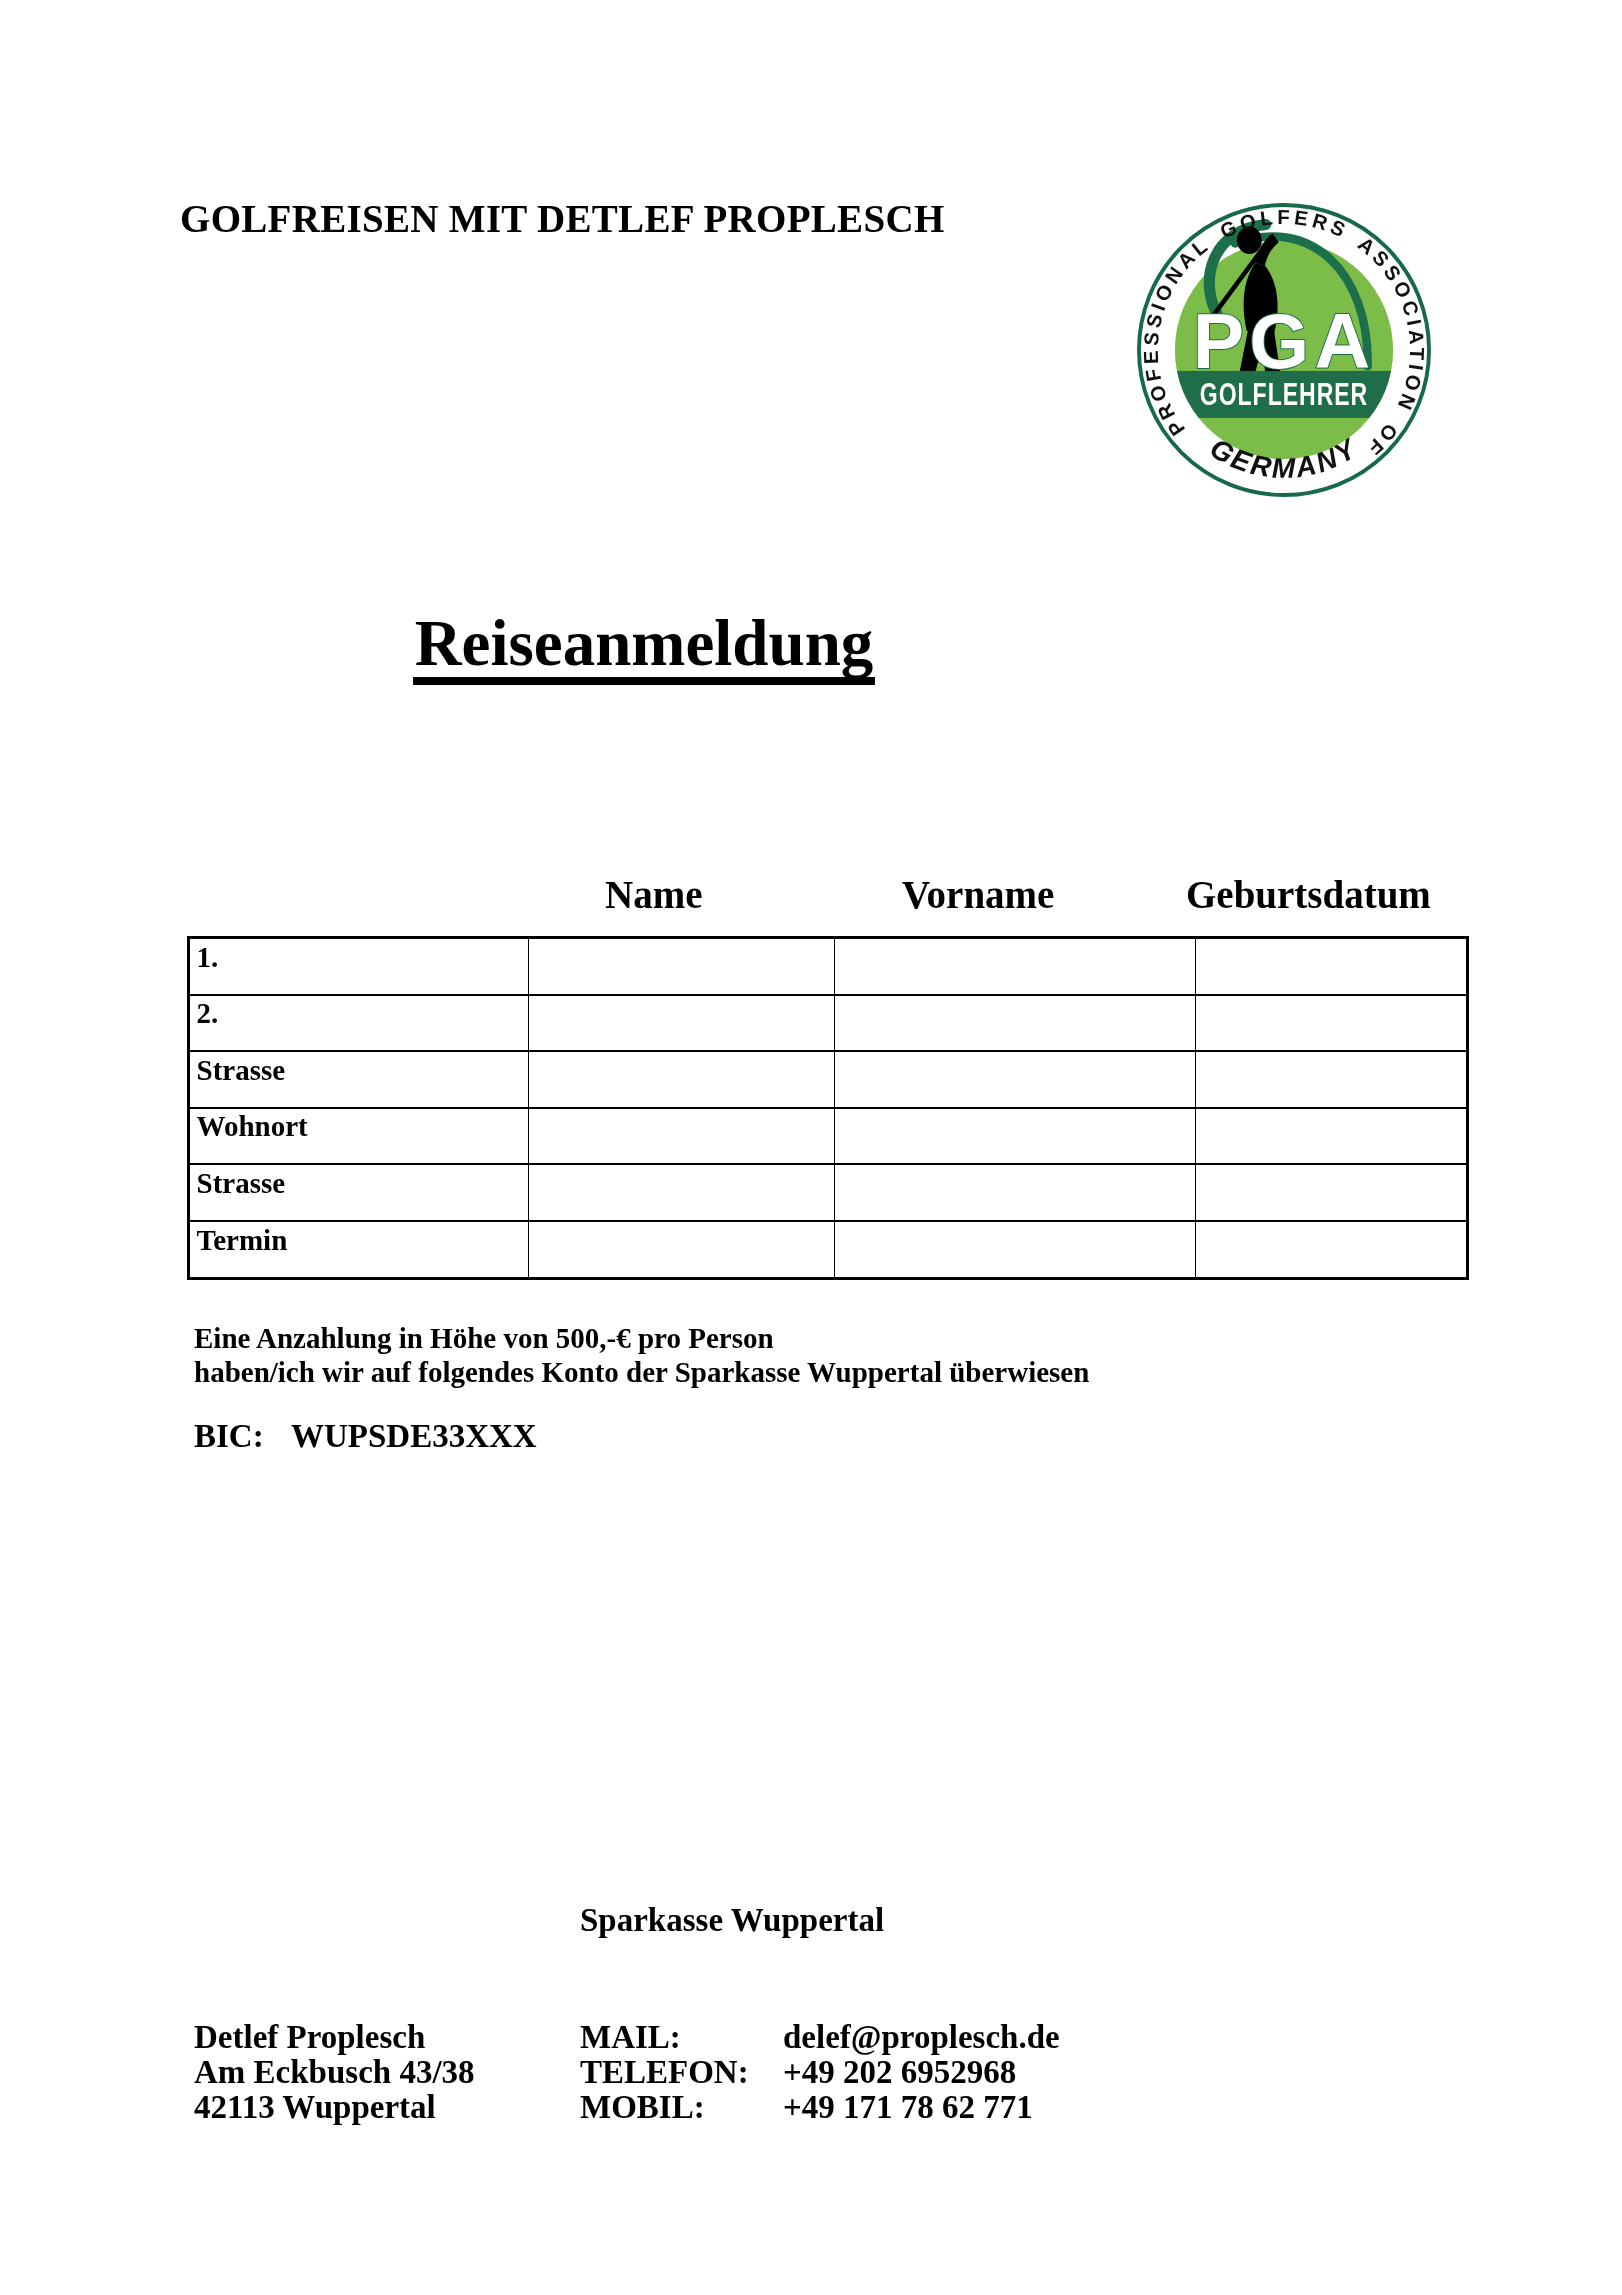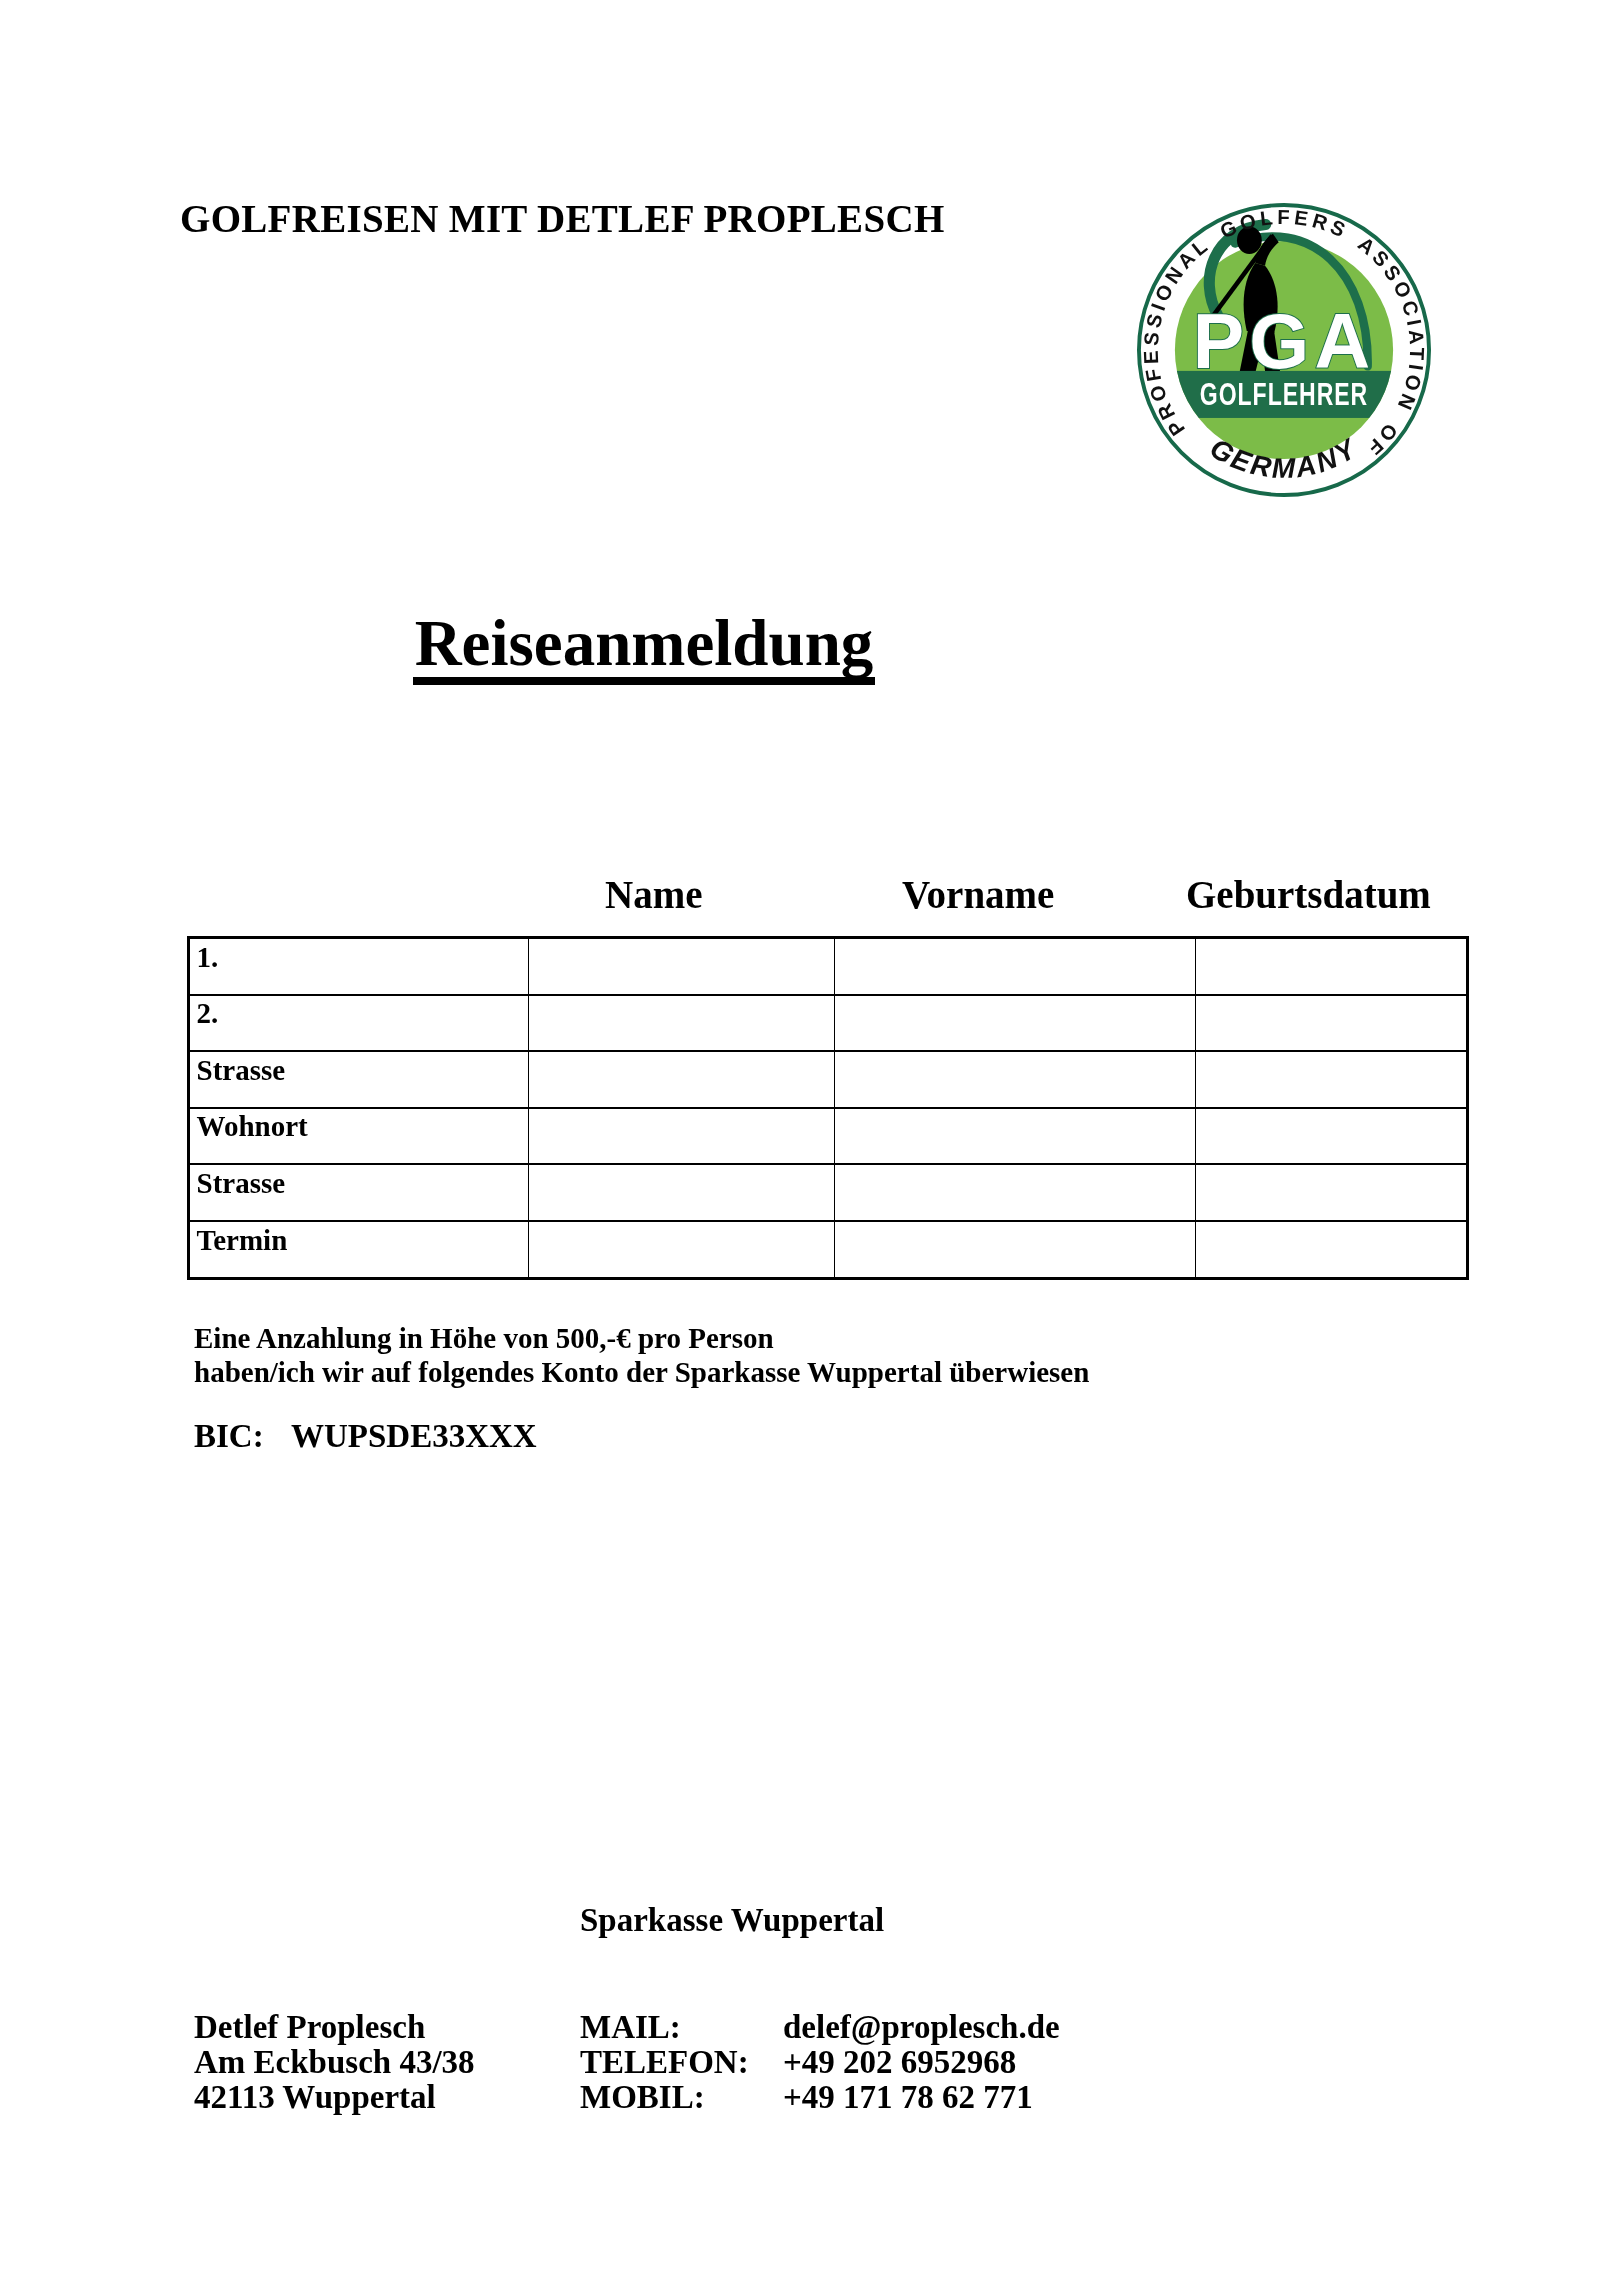--- a/index.html
+++ b/index.html
@@ -43,21 +43,21 @@
     padding:2.6px 2.6px 0 6.5px;
     font-size:29px;line-height:1.05;
   }
   .para{left:194px;top:1321px;font-size:29px;line-height:34px;white-space:nowrap;}
   .ibanblock{left:194px;top:1420px;font-size:33px;line-height:33px;white-space:nowrap;}
   .ibanblock .lab{display:inline-block;width:97px;}
   .bankfoot{left:580px;top:1904px;font-size:33px;line-height:33px;white-space:nowrap;}
   .bankfoot .gap{display:inline-block;width:14.4px;}
   .contact{left:194px;top:2007px;width:1047px;font-size:33px;}
   .contact .row{position:relative;height:35px;}
-  .contact .c{position:absolute;top:2px;white-space:nowrap;}
+  .contact .c{position:absolute;top:12px;white-space:nowrap;}
   .contact .c1{left:0;}
   .contact .c2{left:386px;}
   .contact .c3{left:589px;}
 </style>
 </head>
 <body>
 
 <div class="page">
 
   <div class="abs doc-heading">GOLFREISEN MIT DETLEF PROPLESCH</div>

